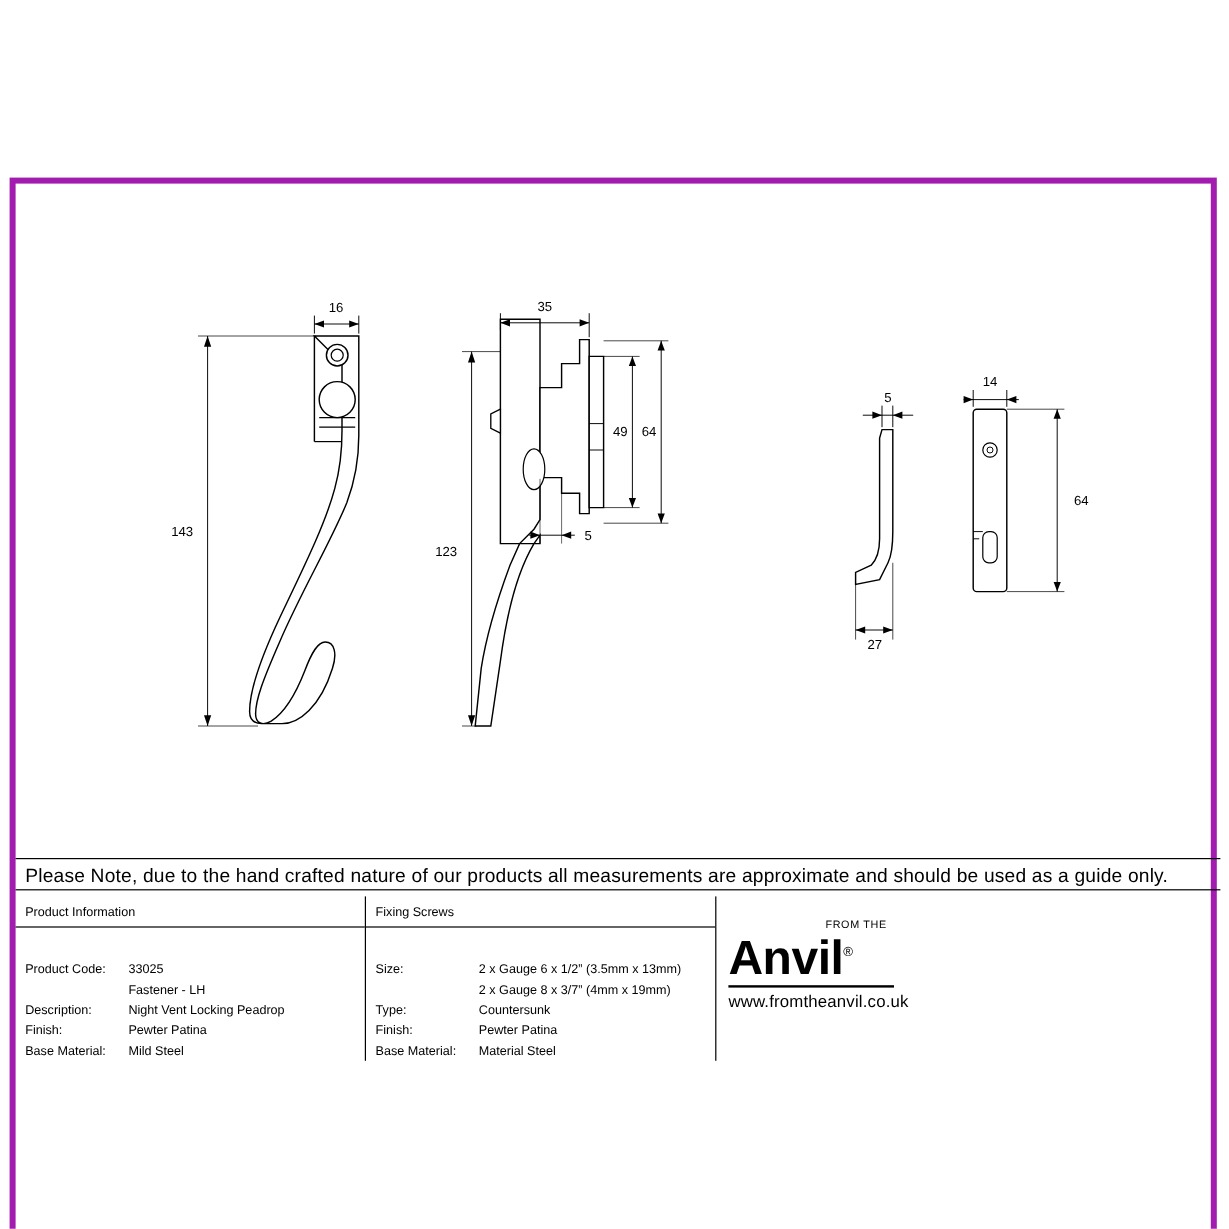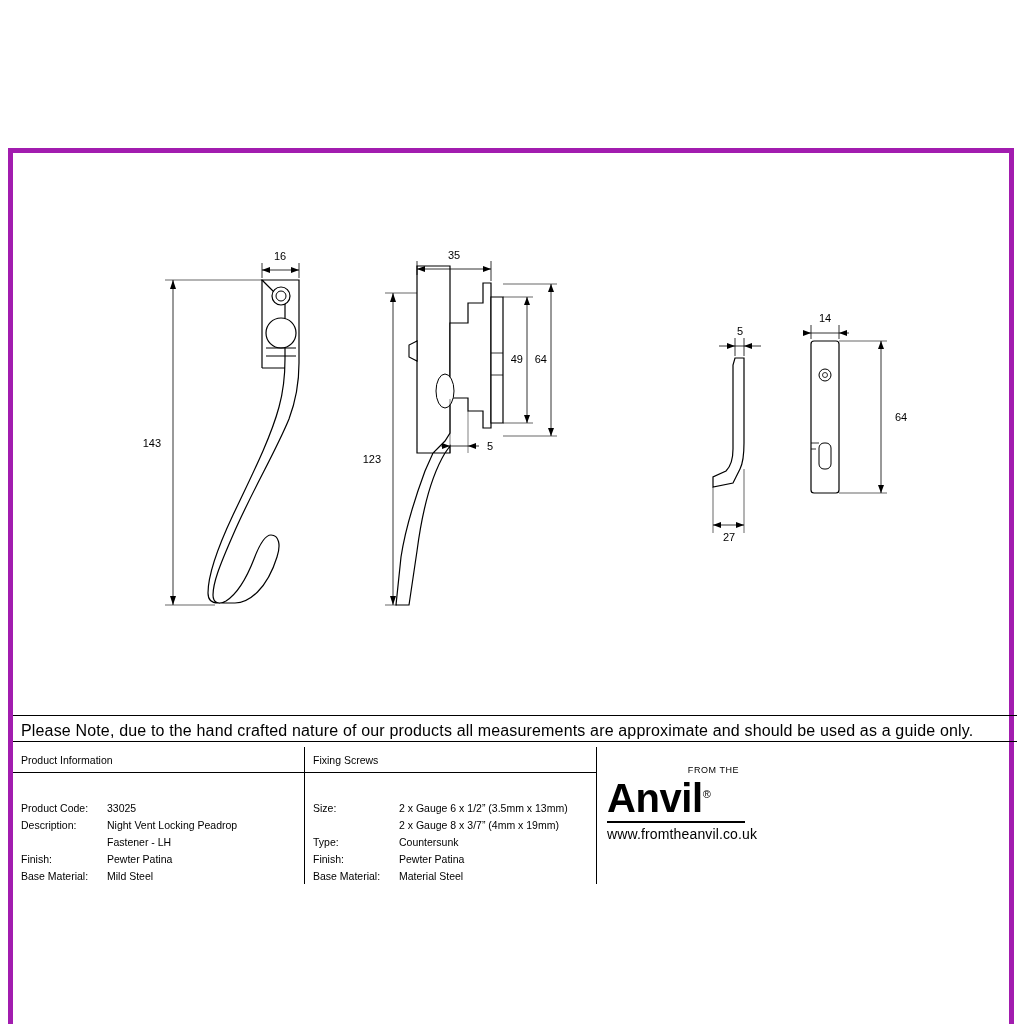--- a/index.html
+++ b/index.html
@@ -325,27 +325,27 @@
   <div id="info-row">
 
     <div class="info-col" id="col-product">
       <div class="col-head">Product Information</div>
       <div class="col-rule"></div>
       <div class="col-body">
         <div class="kv">
           <span class="k">Product Code:</span>
           <span class="v">33025</span>
         </div>
-        <div class="kv">
-          <span class="k">Description:</span>
-          <span class="v">Night Vent Locking Peadrop</span>
-        </div>
         <div class="kv indent">
           <span class="k">x</span>
           <span class="v">Fastener - LH</span>
+        </div>
+        <div class="kv">
+          <span class="k">Description:</span>
+          <span class="v">Night Vent Locking Peadrop</span>
         </div>
         <div class="kv">
           <span class="k">Finish:</span>
           <span class="v">Pewter Patina</span>
         </div>
         <div class="kv">
           <span class="k">Base Material:</span>
           <span class="v">Mild Steel</span>
         </div>
       </div>

